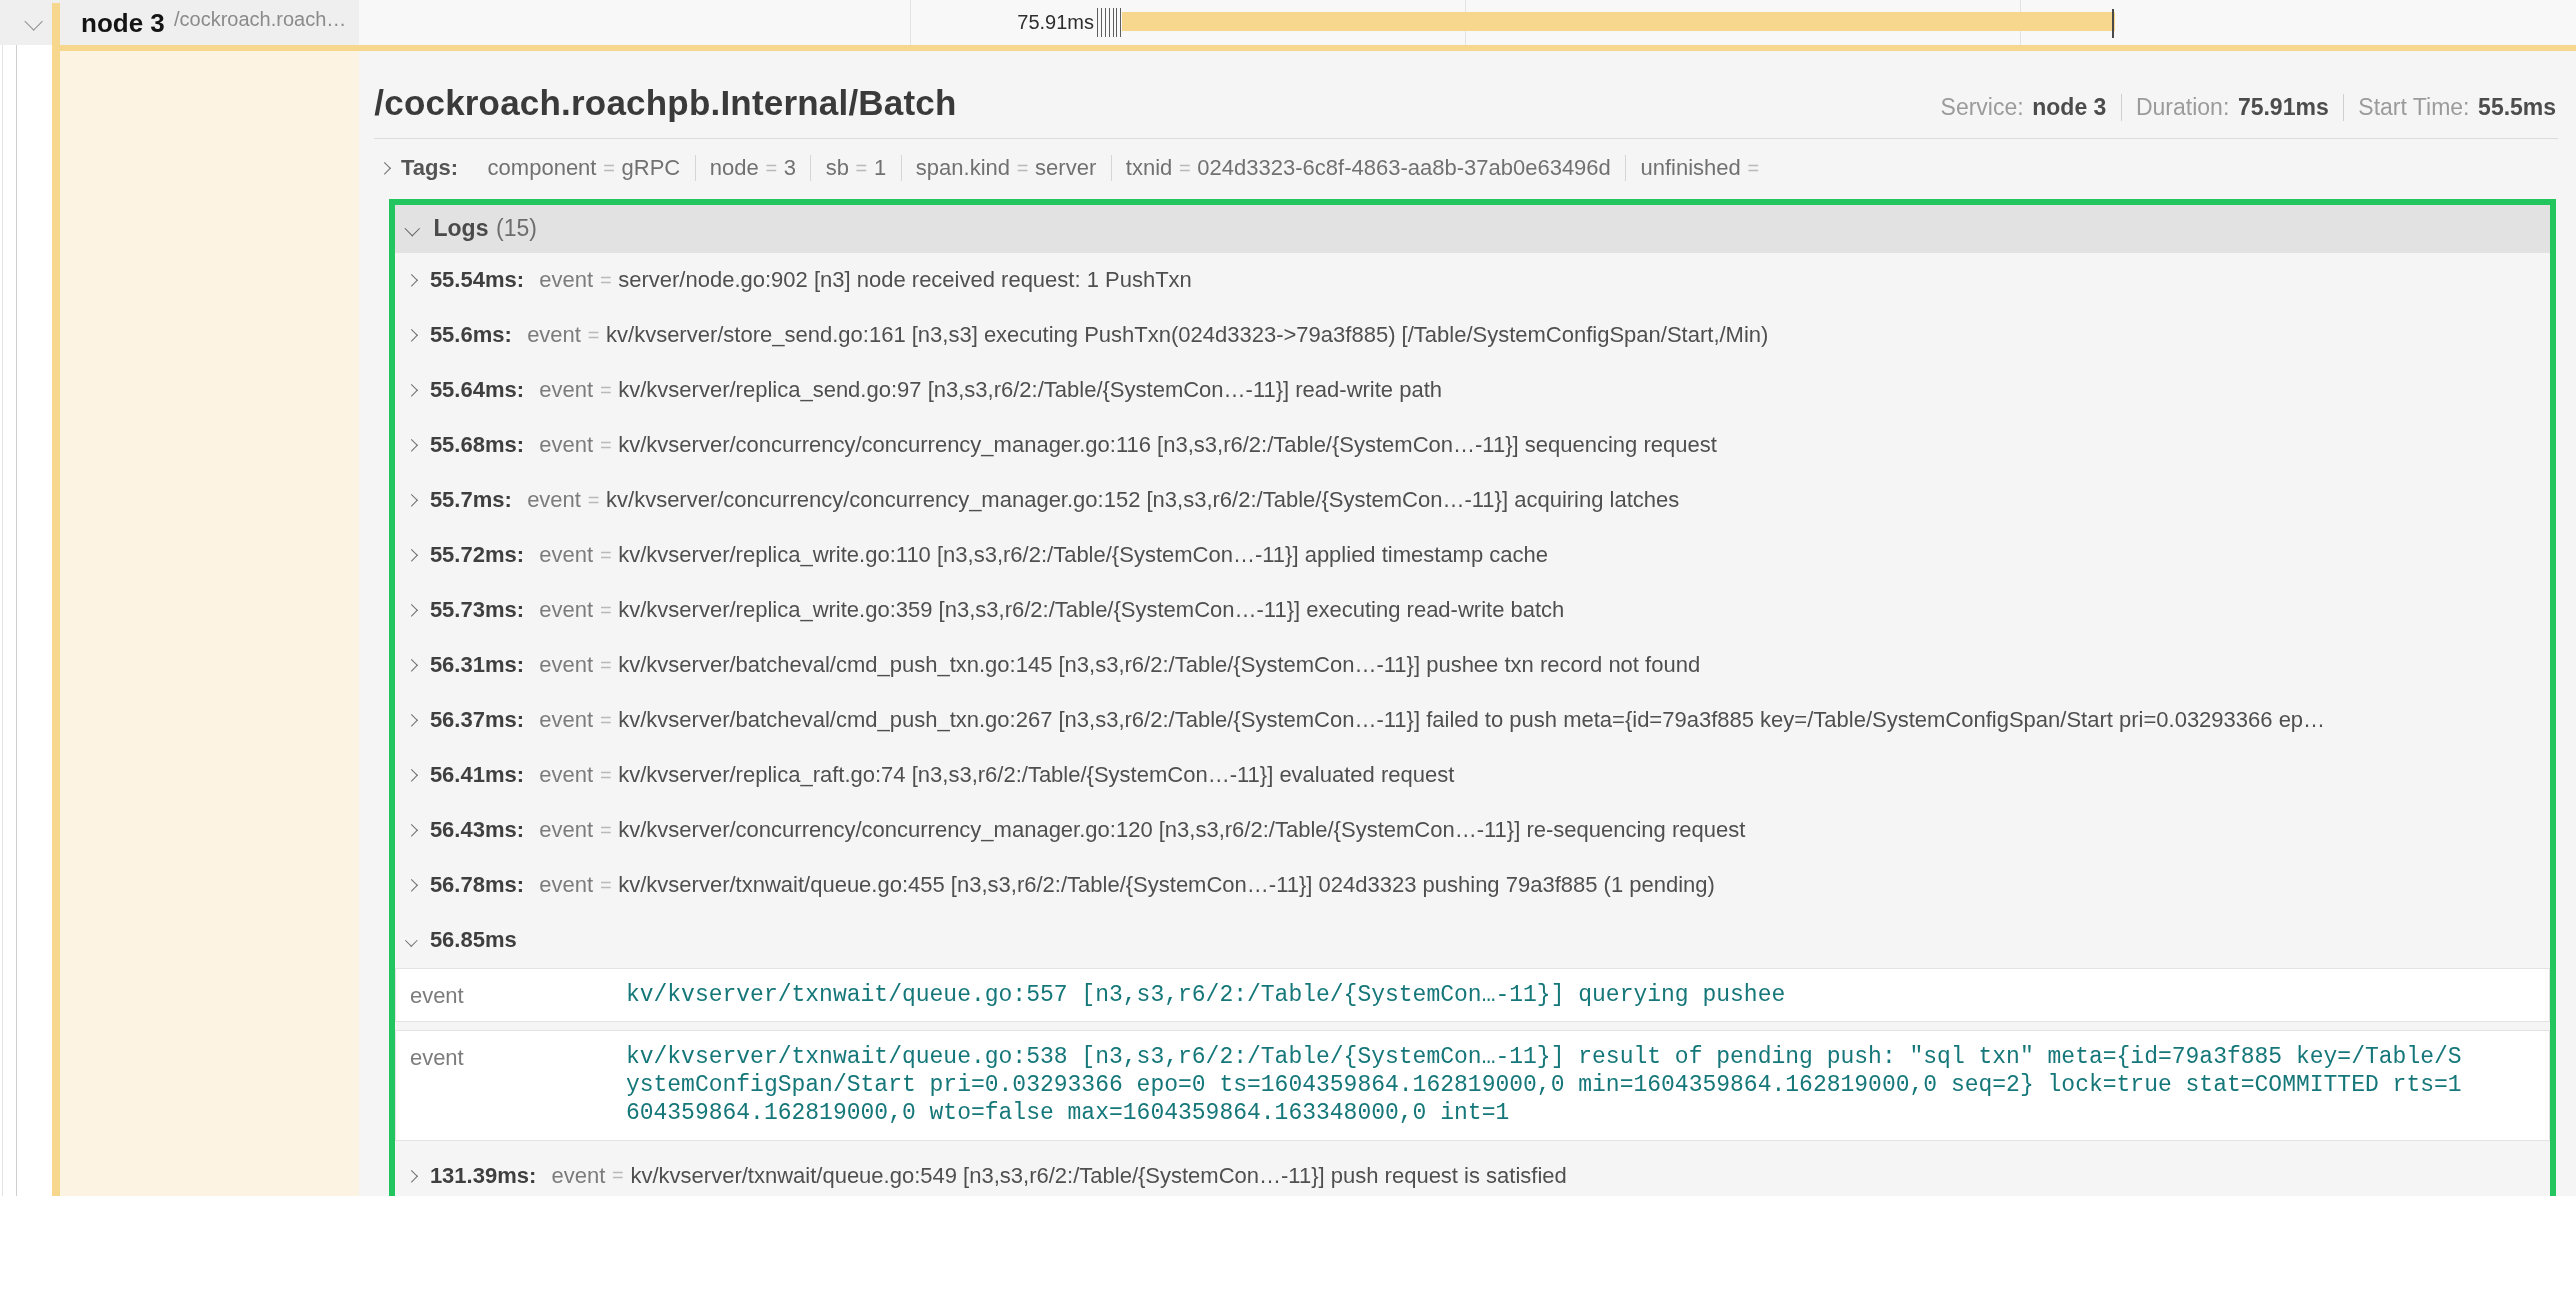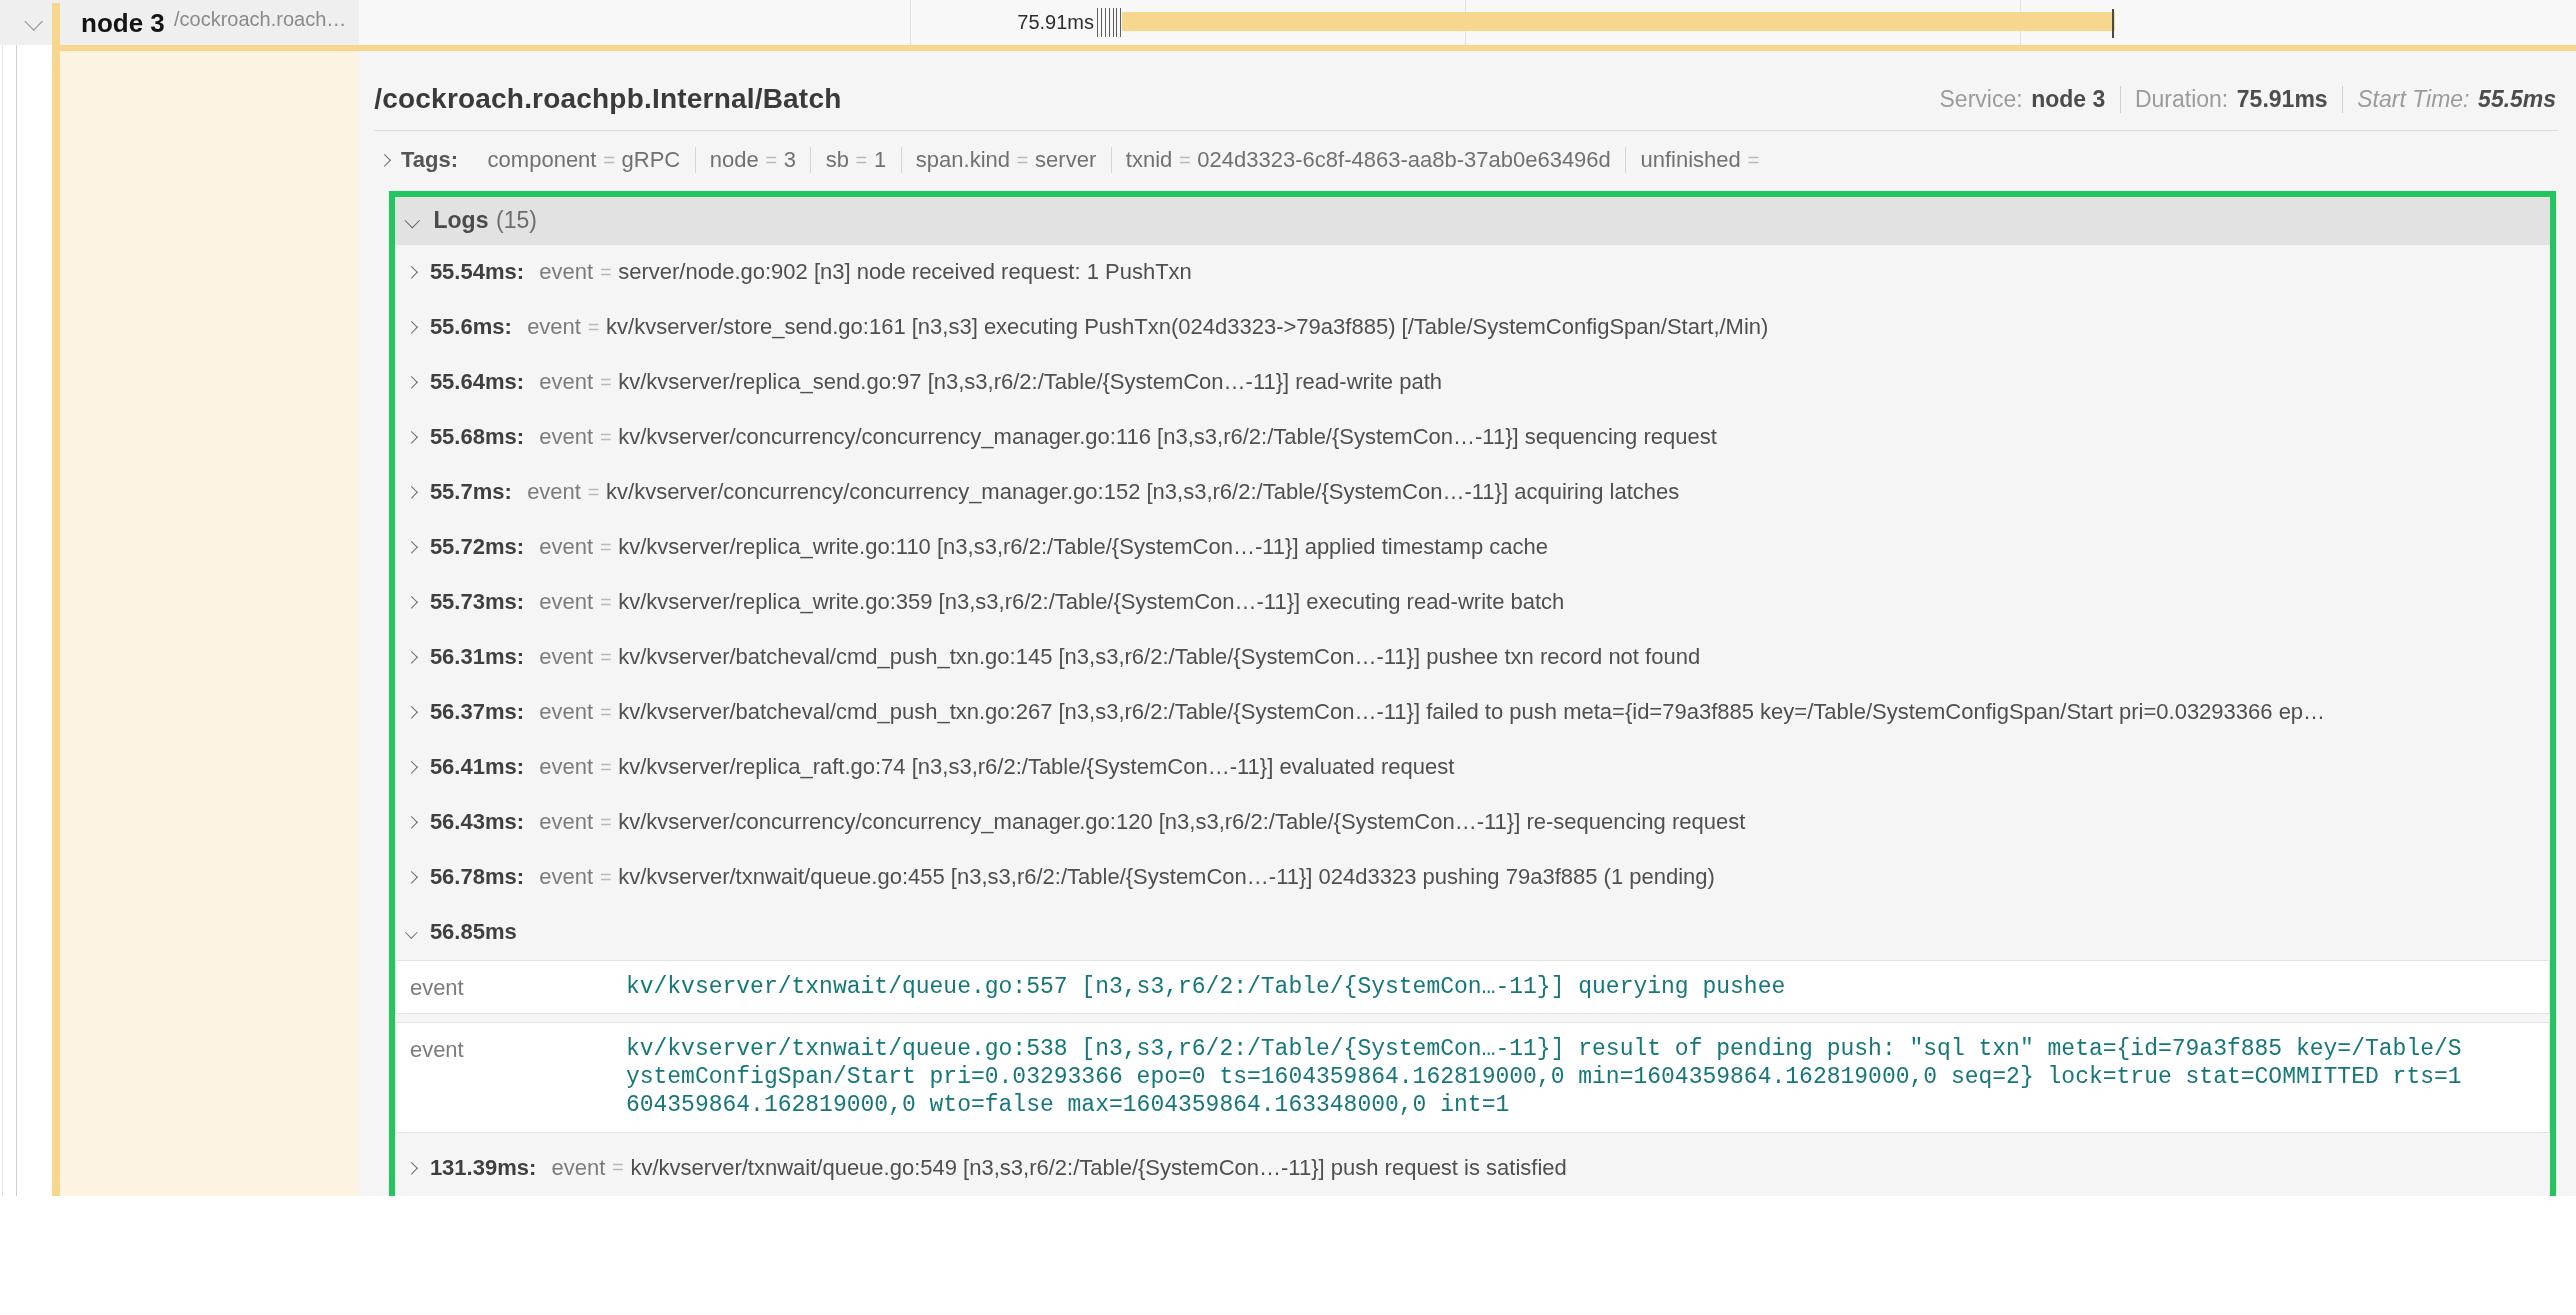--- a/index.html
+++ b/index.html
@@ -34,25 +34,25 @@
   .end-marker { position: absolute; left: 2112px; top: 8.6px; width: 1.9px; height: 29px; background: #4a4a4a; }
 
   
   .accent-vbar { position: absolute; left: 52px; top: 2.9px; width: 7.6px; height: 1313px; background: #f7d68d; }
   .accent-hbar { position: absolute; left: 52px; top: 45px; width: 2524px; height: 5.7px; background: #f7d68d; }
   .cream-col  { position: absolute; left: 60px; top: 51px; width: 299px; height: 1265px; background: #fdf3e2; }
 
   
   .detail { position: absolute; left: 359px; top: 51px; width: 2217px; height: 1265px; background: #f5f5f5; padding: 0 18px 0 15.3px; }
   .detail-header { display: flex; justify-content: space-between; align-items: flex-end; padding: 32px 1.9px 15.3px 0; border-bottom: 1px solid #dcdcdc; }
-  .detail-title { font-size: 28px; font-weight: 700; color: #3a3a3a; letter-spacing: 0.2px; text-align: center; }
+  .detail-title { font-size: 35px; font-weight: 700; color: #3a3a3a; letter-spacing: 0.2px; text-align: center; }
   .meta { display: flex; align-items: center; padding-bottom: 1.9px; }
   .meta-group { display: flex; align-items: baseline; padding: 0 14.3px; }
   .meta-group + .meta-group { border-left: 1px solid #cfcfcf; }
-  .meta-group:last-child { padding-right: 0; font-style: italic; }
+  .meta-group:last-child { padding-right: 0; }
   .meta-label { font-size: 23px; color: #9b9b9b; margin-right: 8.6px; }
   .meta-value { font-size: 23px; font-weight: 700; color: #4c4c4c; }
 
   .tags-row { display: flex; align-items: center; height: 46px; margin-top: 5.7px; }
   .tags-chev { margin: 0 12.4px 0 5.7px; }
   .tags-label { font-size: 22px; font-weight: 700; color: #555; margin-right: 15.3px; }
   .tag-item { display: flex; align-items: baseline; padding: 0 14.3px; font-size: 22px; color: #717171; white-space: nowrap; }
   .tag-item + .tag-item { border-left: 1px solid #d6d6d6; }
   .eq { color: #b9b9b9; margin: 0 6.7px; font-size: 20px; }
 

